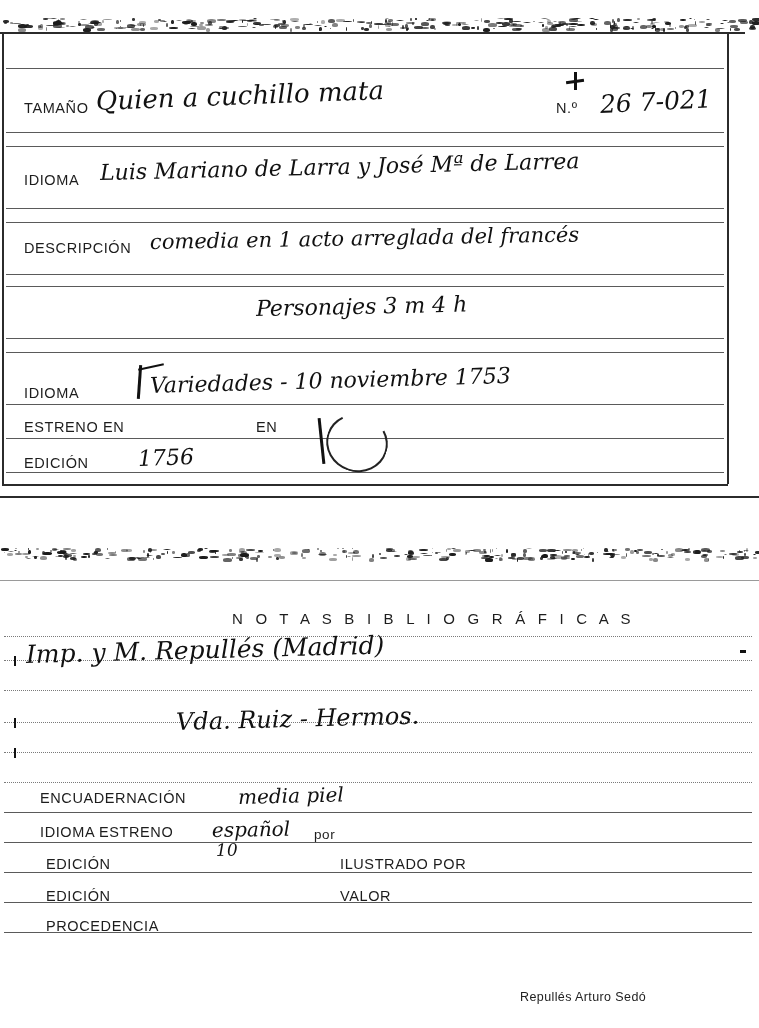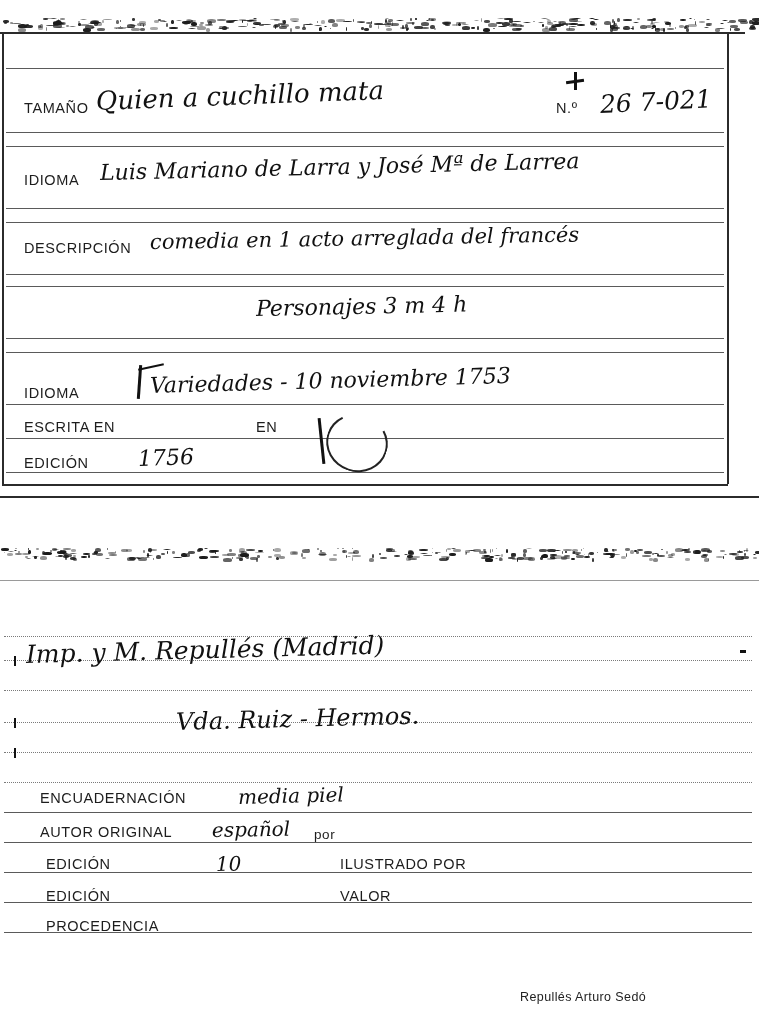--- a/index.html
+++ b/index.html
@@ -466,21 +466,21 @@
     <div class="rule" style="top:334px; left:6px; width:718px;"></div>
     <div class="rule" style="top:386px; left:6px; width:718px;"></div>
     <div class="rule" style="top:420px; left:6px; width:718px;"></div>
     <div class="rule" style="top:454px; left:6px; width:718px;"></div>
 
     <div class="label" style="top:82px; left:24px;">TAMAÑO</div>
     <div class="label" style="top:82px; left:556px;">N.º</div>
     <div class="label" style="top:154px; left:24px;">IDIOMA</div>
     <div class="label" style="top:222px; left:24px;">DESCRIPCIÓN</div>
     <div class="label" style="top:367px; left:24px;">IDIOMA</div>
-    <div class="label" style="top:401px; left:24px;">ESCRITA EN</div>
+    <div class="label" style="top:401px; left:24px;">ESTRENO EN</div>
     <div class="label" style="top:401px; left:256px;">EN</div>
     <div class="label" style="top:437px; left:24px;">EDICIÓN</div>
 
     <div class="hand" style="top:68px; left:96px; font-size:26px; transform:rotate(-2.2deg);">Quien a cuchillo mata</div>
     <div class="hand" style="top:72px; left:600px; font-size:25px; transform:rotate(-3deg);">26 7-021</div>
 
     <div class="mark" style="top:62px; left:566px; width:18px; height:2.5px; transform:rotate(-8deg);"></div>
     <div class="mark" style="top:54px; left:574px; width:2.5px; height:18px;"></div>
 
     <div class="hand" style="top:142px; left:100px; font-size:22px; transform:rotate(-1.4deg);">Luis Mariano de Larra y José Mª de Larrea</div>
@@ -814,38 +814,39 @@
     <div class="rule dotted" style="top:242px; left:4px; width:748px;"></div>
     <div class="rule" style="top:272px; left:4px; width:748px;"></div>
     <div class="rule" style="top:302px; left:4px; width:748px;"></div>
     <div class="rule" style="top:332px; left:4px; width:748px;"></div>
     <div class="rule" style="top:362px; left:4px; width:748px;"></div>
     <div class="rule" style="top:392px; left:4px; width:748px;"></div>
 
     <div class="rule" style="top:332px; left:410px; width:342px;"></div>
     <div class="rule" style="top:362px; left:410px; width:342px;"></div>
 
+    <div class="heading" style="top:70px; left:232px;">N O T A S   B I B L I O G R Á F I C A S</div>
 
     <div class="hand" style="top:100px; left:26px; font-size:25px; transform:rotate(-1.5deg);">Imp. y M. Repullés (Madrid)</div>
     <div class="hand" style="top:168px; left:176px; font-size:24px; transform:rotate(-1.5deg);">Vda. Ruiz - Hermos.</div>
 
     <div class="mark" style="top:116px; left:14px; width:2px; height:10px;"></div>
     <div class="mark" style="top:178px; left:14px; width:2px; height:10px;"></div>
     <div class="mark" style="top:208px; left:14px; width:2px; height:10px;"></div>
     <div class="mark" style="top:110px; left:740px; width:6px; height:3px;"></div>
 
     <div class="label" style="top:250px; left:40px;">ENCUADERNACIÓN</div>
-    <div class="label" style="top:284px; left:40px;">AUTOR ORIGINAL</div>
+    <div class="label" style="top:284px; left:40px;">IDIOMA ESTRENO</div>
     <div class="label small" style="top:287px; left:314px;">por</div>
     <div class="label" style="top:316px; left:46px;">EDICIÓN</div>
     <div class="label" style="top:316px; left:340px;">ILUSTRADO POR</div>
     <div class="label" style="top:348px; left:46px;">EDICIÓN</div>
     <div class="label" style="top:348px; left:340px;">VALOR</div>
     <div class="label" style="top:378px; left:46px;">PROCEDENCIA</div>
 
     <div class="hand" style="top:245px; left:238px; font-size:20px; transform:rotate(-1.5deg);">media piel</div>
     <div class="hand" style="top:278px; left:212px; font-size:20px; transform:rotate(-1deg);">español</div>
-    <div class="hand" style="top:312px; left:216px; font-size:20px; transform:rotate(-1deg);">10</div>
+    <div class="hand" style="top:300px; left:216px; font-size:17px; transform:rotate(-1deg);">10</div>
 
     <div class="footer" style="top:450px; left:520px;">Repullés Arturo Sedó</div>
   </div>
 
 </div>
 
 </body></html>

